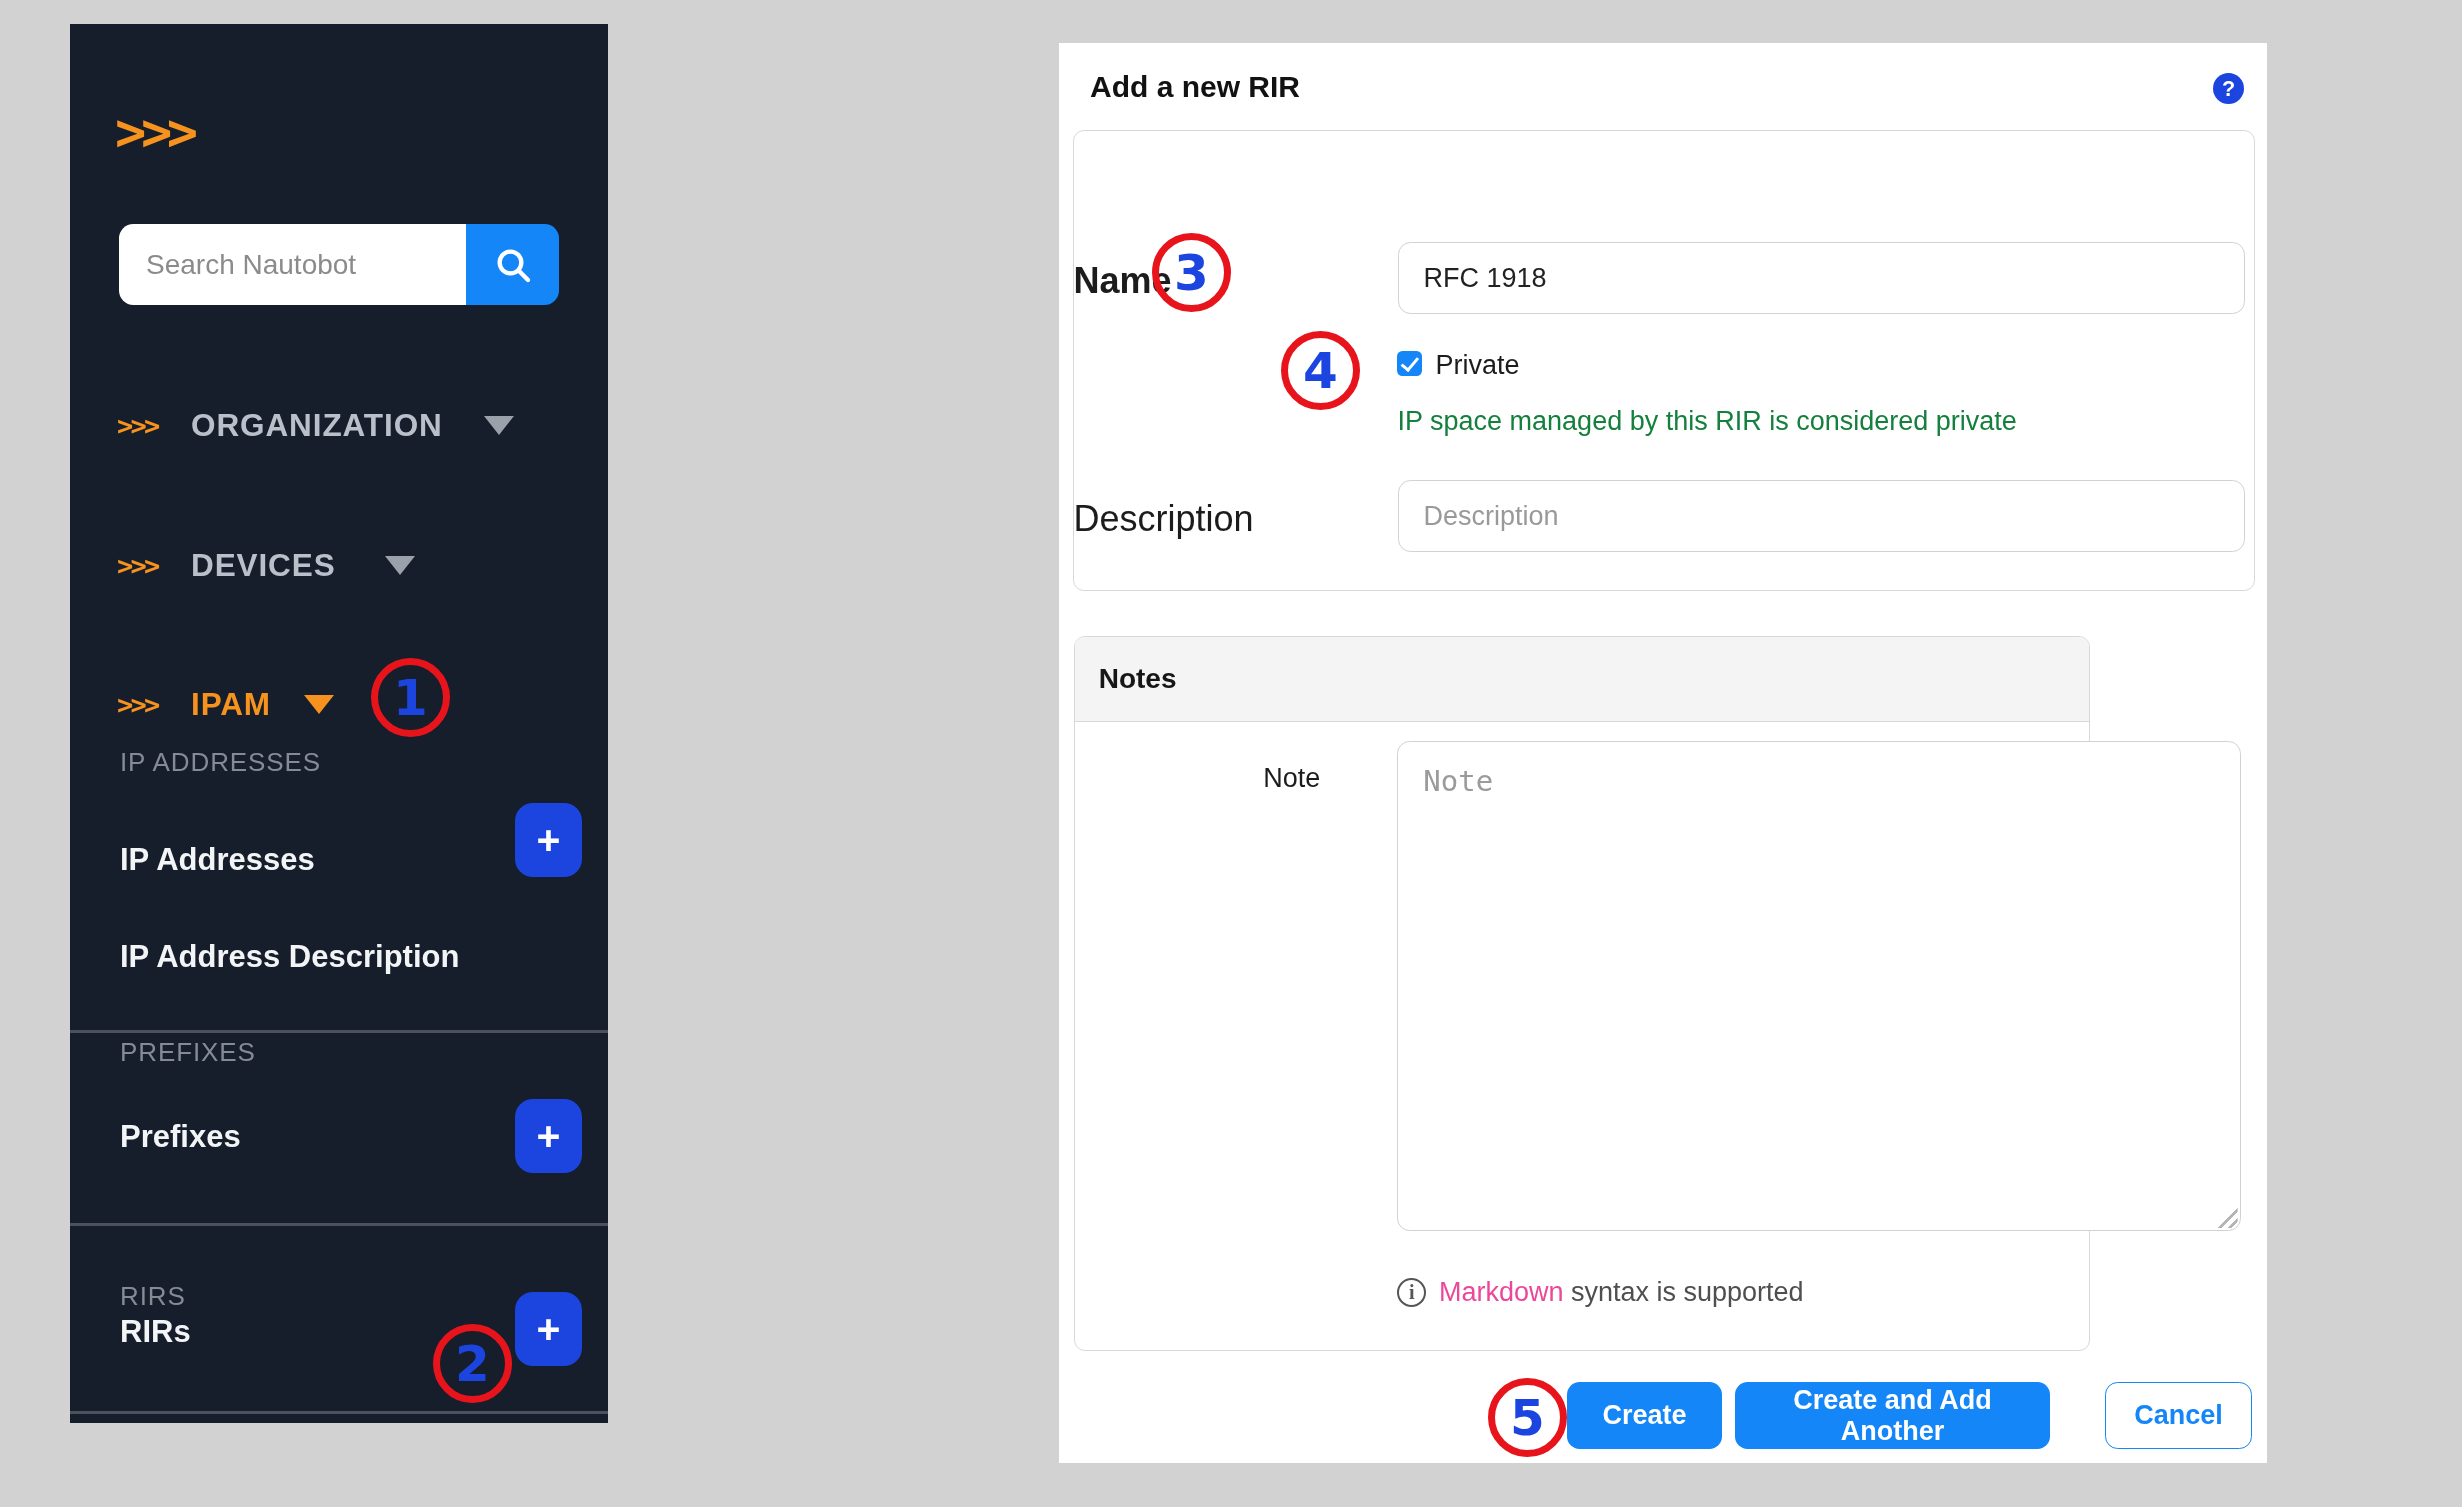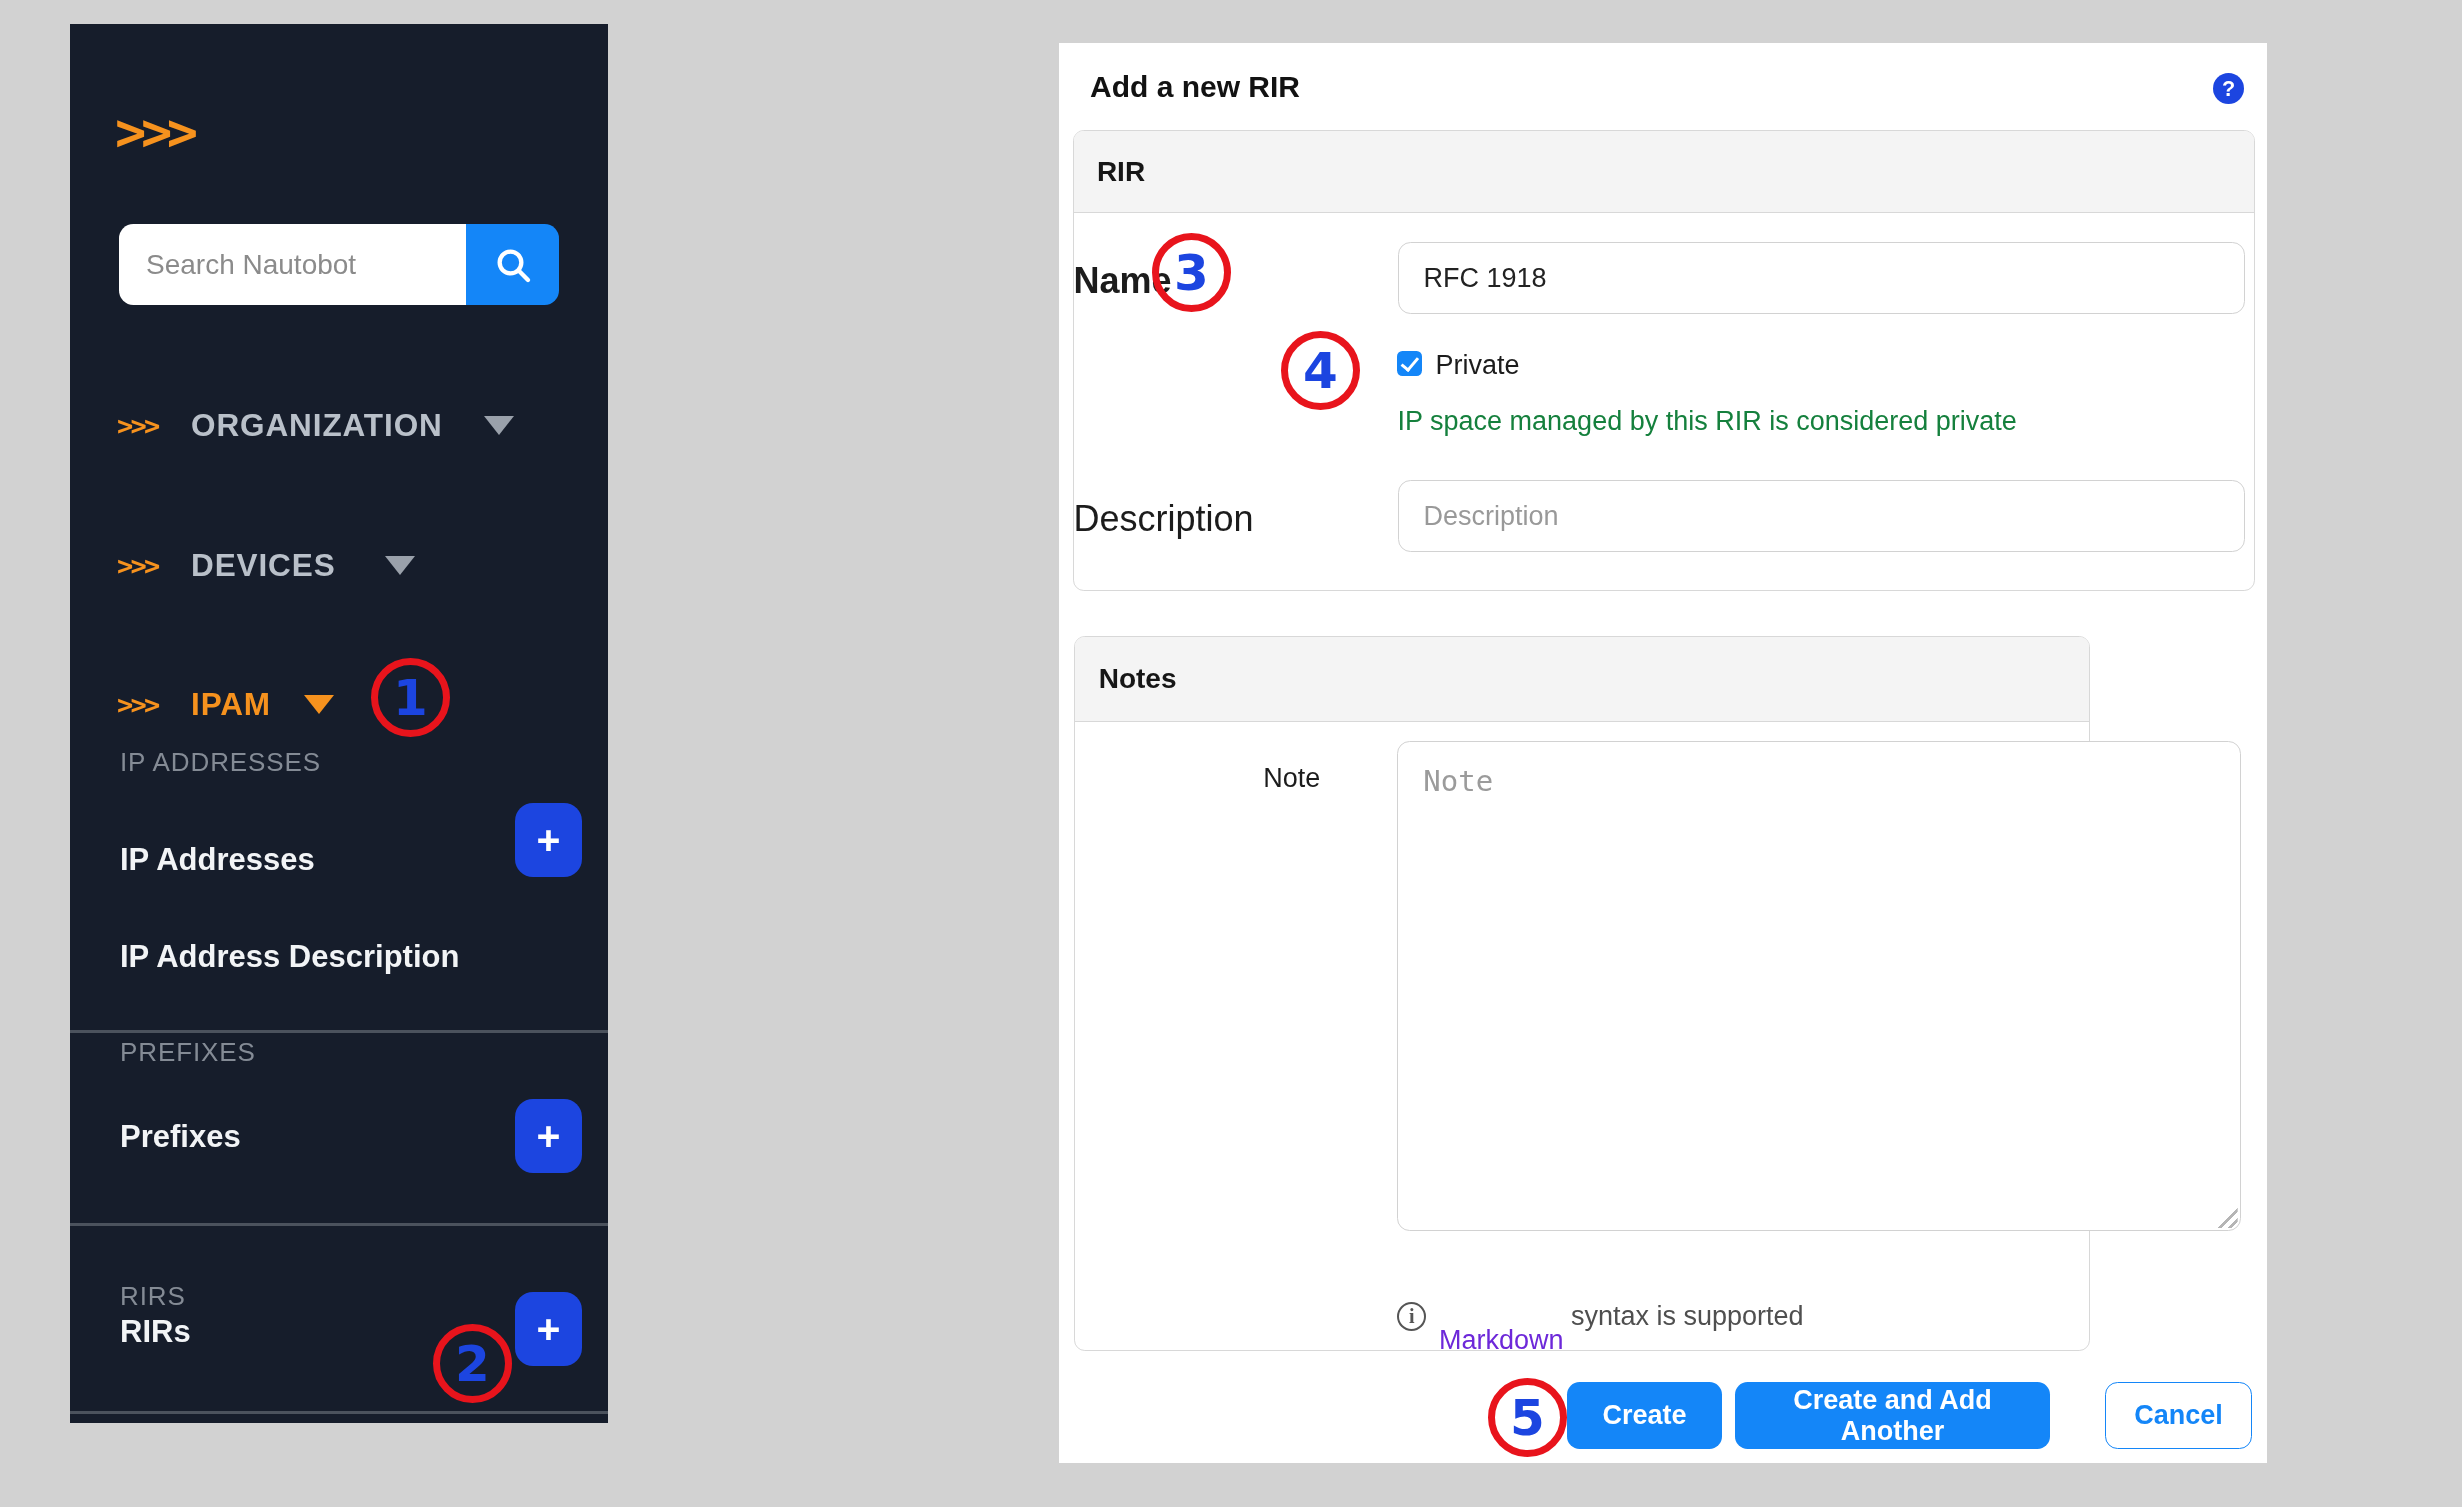--- a/index.html
+++ b/index.html
@@ -68,21 +68,21 @@
              border-radius:12.6px;padding:21.6px 25px;font-size:29px;outline:none;resize:none;
              font-family:"DejaVu Sans Mono",monospace;color:#222;}
   .note-area::placeholder{color:#9b9b9b;}
   .resize-grip{position:absolute;left:1139px;top:568px;width:23.4px;height:23.4px;
                background:repeating-linear-gradient(135deg,transparent 0 4.5px,#b5b5b5 4.5px 7.2px);
                clip-path:polygon(100% 0,100% 100%,0 100%);}
   .hint-row{position:absolute;left:322px;top:640px;display:flex;align-items:center;font-size:27px;color:#4f4f4f;}
   .info-badge{width:29px;height:29px;border-radius:50%;border:2.7px solid #555;color:#555;display:flex;
               align-items:center;justify-content:center;font-size:20px;font-weight:700;margin-right:12.6px;
               font-family:"Liberation Serif",serif;}
-  .hint-link{color:#6d28d9;cursor:pointer;margin-top:48px;}
+  .hint-link{color:#ec4899;cursor:pointer;}
   .hint-rest{white-space:pre;}
 
   .btn{position:absolute;top:1339px;height:67px;border-radius:12.6px;border:none;font-size:27px;
        font-weight:600;cursor:pointer;font-family:"Liberation Sans",sans-serif;}
   .btn-blue{background:#1486f8;color:#ffffff;}
   .btn-create{left:508px;width:155px;}
   .btn-create-add{left:676px;width:315px;}
   .btn-cancel{left:1046px;width:147px;background:#ffffff;color:#1486f8;border:1.8px solid #1486f8;}
 
   
@@ -165,21 +165,20 @@
   </aside>
 
   <main class="panel">
 
     <div class="panel-title">Add a new RIR</div>
     <div class="help-badge">
       <span>?</span>
     </div>
 
     <section class="card card-rir">
-      <div class="card-header">RIR</div>
 
       <label class="field-label bold" style="top:129px;">Name</label>
       <input class="text-input" style="top: 111px;" value="RFC 1918">
 
       <div class="checkbox"></div>
       <label class="check-label">Private</label>
       <div class="help-text">IP space managed by this RIR is considered private</div>
 
       <label class="field-label" style="top:367px;">Description</label>
       <input class="text-input" style="top: 349px;" placeholder="Description">

